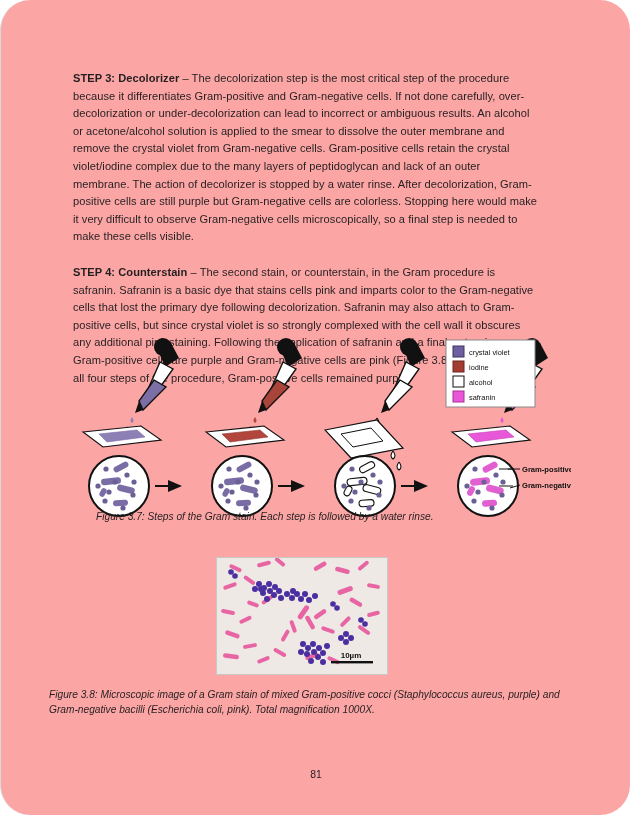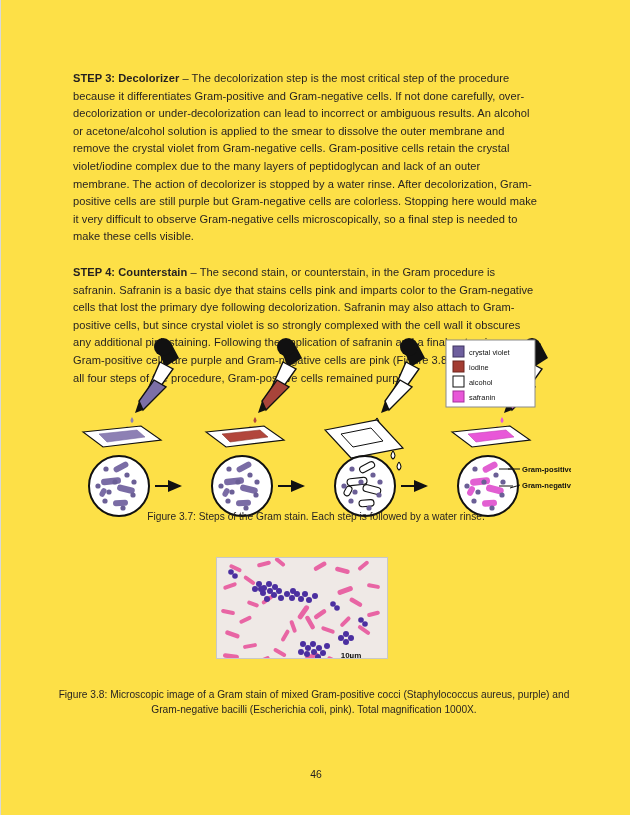--- a/index.html
+++ b/index.html
@@ -5,23 +5,24 @@
   html,body{margin:0;padding:0;background:#fff;}
   body{
     width:630px;height:815px;
     font-family:"Liberation Sans",sans-serif;
     color:#231f20;
     position:relative;
     overflow:hidden;
   }
   .page{
     position:absolute;inset:0;
-    background:#fde047;
+    background:#fca5a5;
     border-left:1px solid #d9d9d9;
     box-sizing:border-box;
+    border-radius:30px;
   }
   .content{
     position:absolute;
     left:72px;top:70px;width:466px;
   }
   p.body-par{
     margin:0 0 18px 0;
     font-size:11.1px;
     line-height:17.6px;
     text-align:left;
@@ -30,30 +31,30 @@
   p.body-par b{font-weight:bold;}
 
   
   .fig37{
     position:absolute;left:60px;top:338px;width:510px;height:180px;
   }
   .fig37 svg{display:block;}
 
   .cap{
     position:absolute;
+    font-style:italic;
     font-size:10.2px;
     line-height:14.5px;
-    text-align:center;
     color:#231f20;
   }
   .cap37{left:95px;top:510px;width:440px;}
 
   
   .micro-wrap{
-    position:absolute;left:215px;top:557px;width:172px;height:102px;
+    position:absolute;left:215px;top:557px;width:172px;height:118px;
     border:1px solid #c8c8c8;box-sizing:border-box;
     background:#efe9e6;overflow:hidden;text-align:right;
   }
   .micro-wrap svg{display:block;}
   .cap38{left:48px;top:688px;width:530px;}
 
   .pageno{
     position:absolute;left:0;top:769px;width:630px;
     text-align:center;font-size:10.4px;color:#231f20;
   }
@@ -360,15 +361,15 @@
         <rect x="114" y="103" width="42" height="2.4" fill="#111"></rect>
       </g>
     </svg>
   </div>
 
   <div class="cap cap38">
     <span>Figure 3.8: Microscopic image of a Gram stain of mixed Gram-positive cocci (Staphylococcus aureus, purple)</span>
     <span>and Gram-negative bacilli (Escherichia coli, pink). Total magnification 1000X.</span>
   </div>
 
-  <div class="pageno">46</div>
+  <div class="pageno">81</div>
 
 </div>
 
 </body></html>

